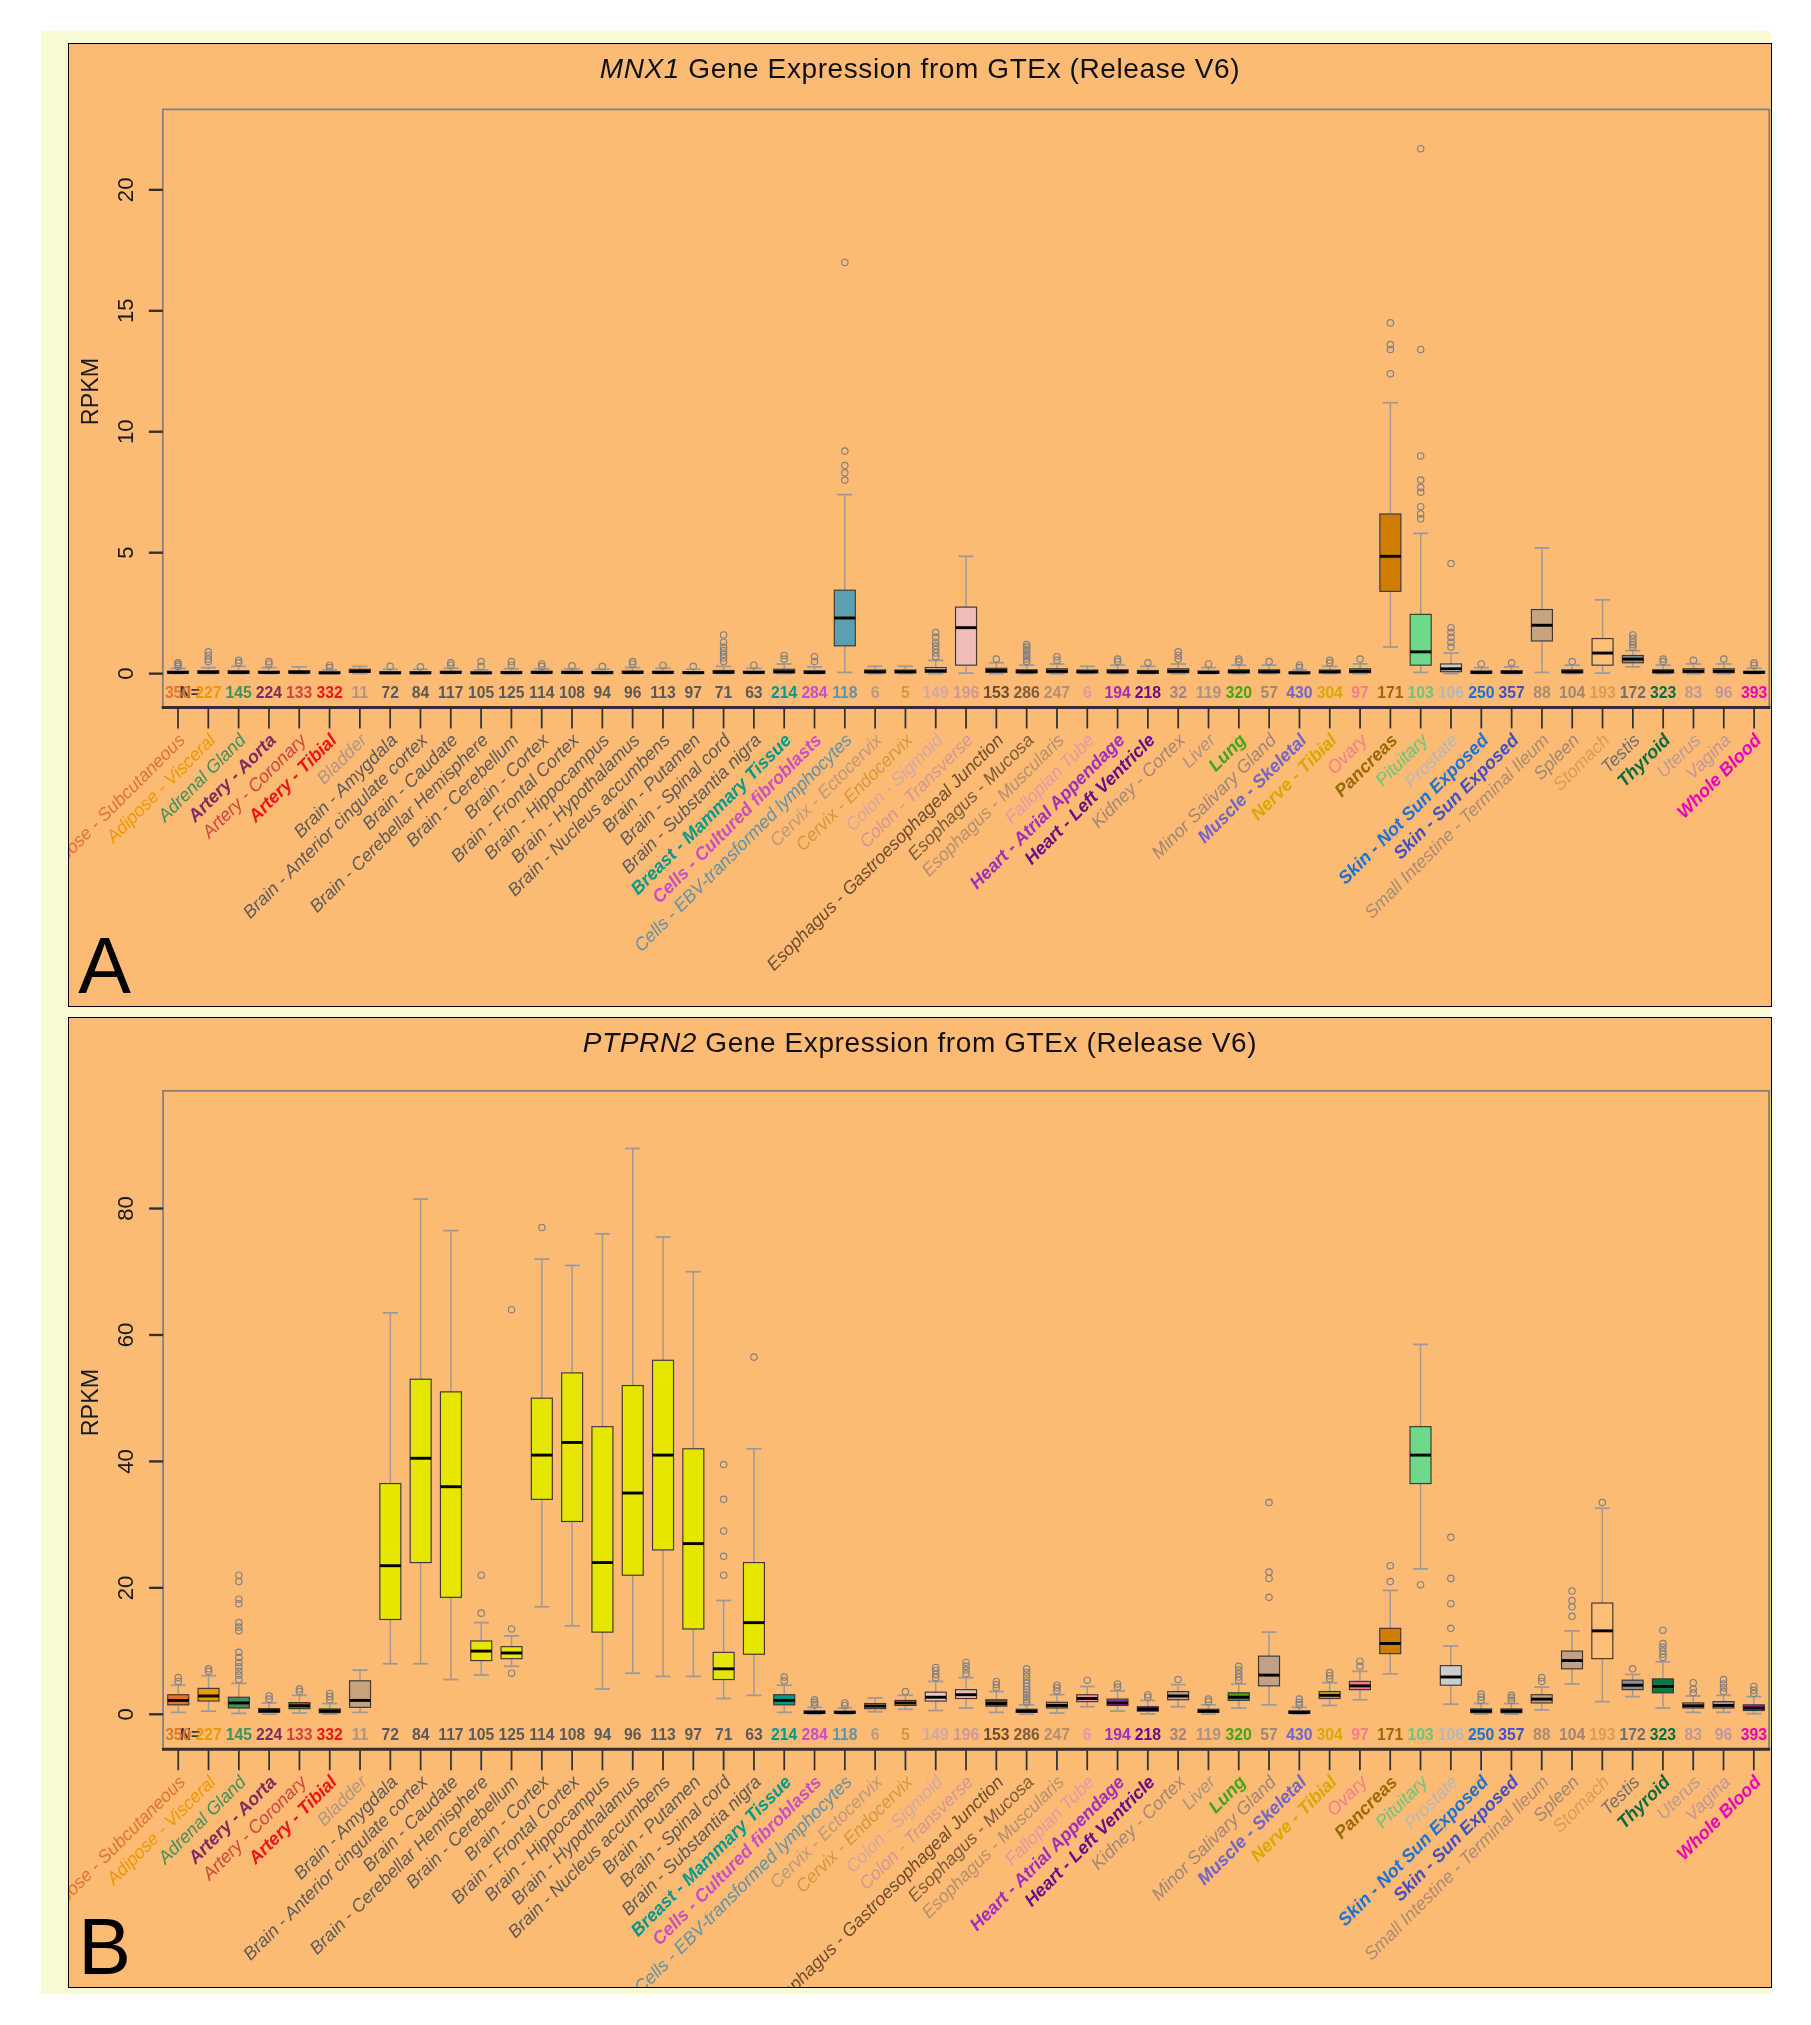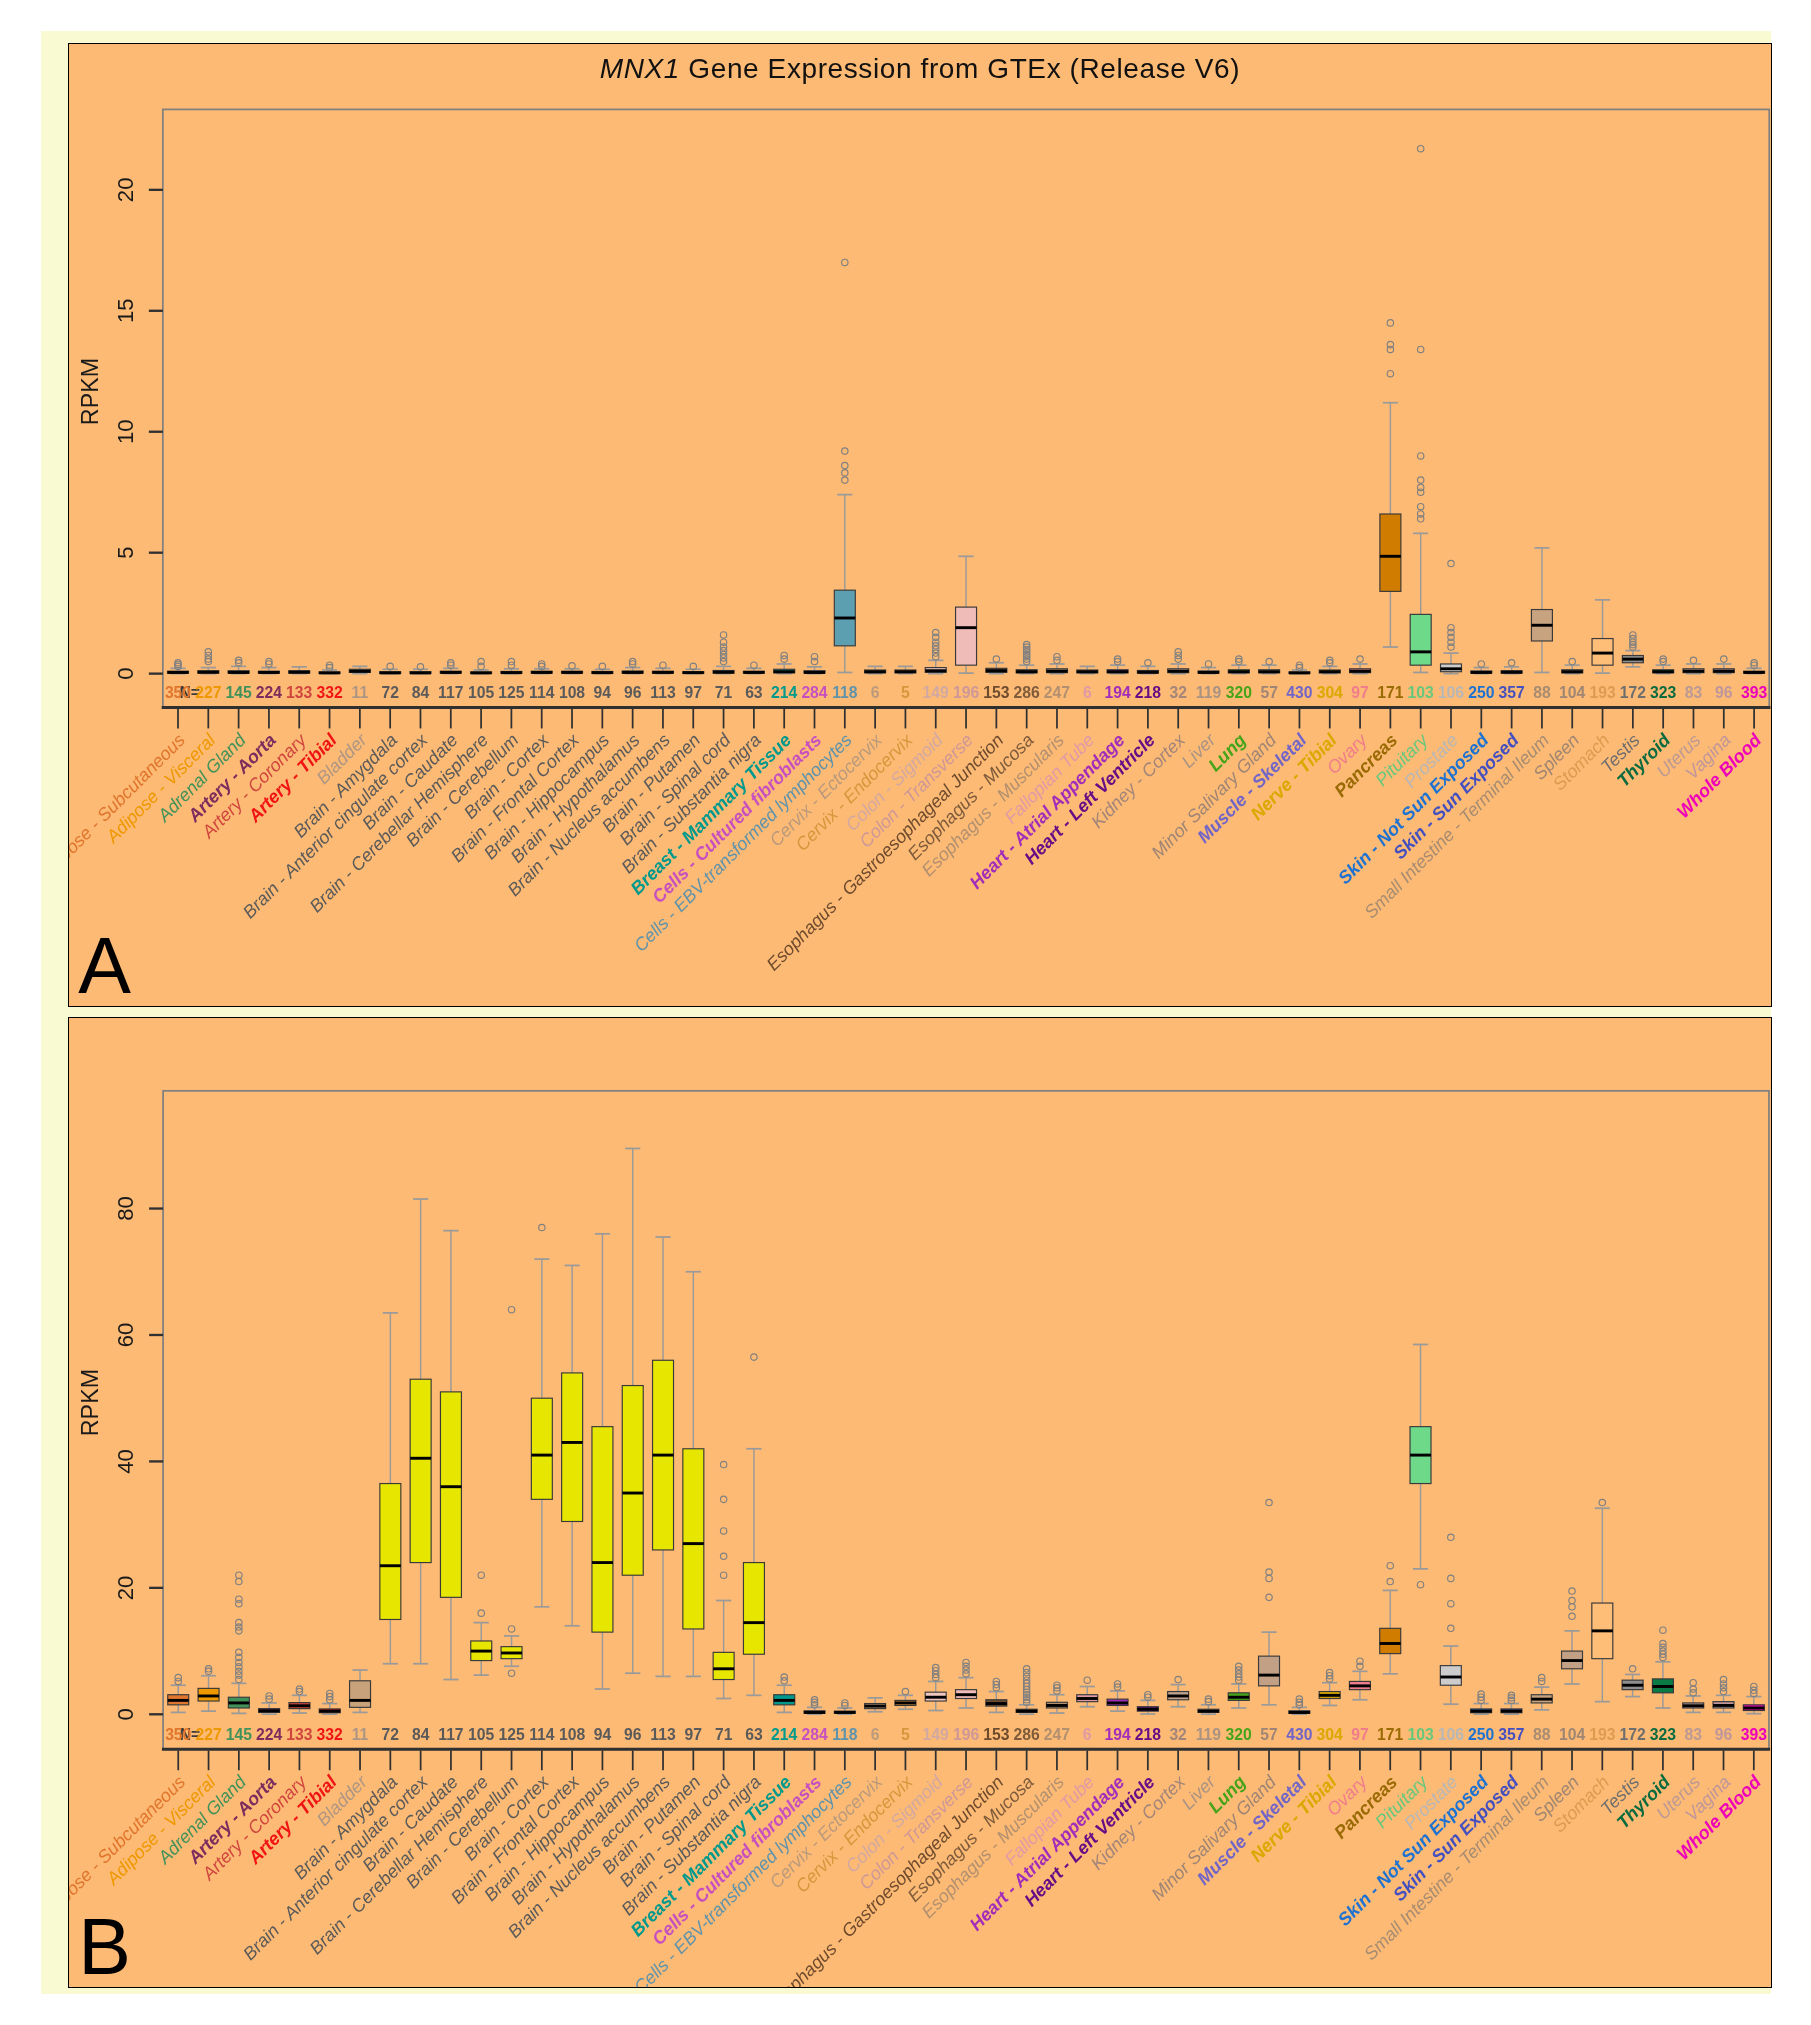--- a/index.html
+++ b/index.html
@@ -729,20 +729,21 @@
           <rect x="2873" y="1075.85" width="36" height="3.3200000000001637" fill="#EE00BB" stroke="#3a3a3a" stroke-width="2"></rect>
           <line x1="2873" y1="1077.925" x2="2909" y2="1077.925" stroke="#000000" stroke-width="5"></line>
           <circle cx="2891" cy="1065.475" r="5.5" fill="none" stroke="#808080" stroke-width="2"></circle>
           <circle cx="2891" cy="1061.325" r="5.5" fill="none" stroke="#808080" stroke-width="2"></circle>
         </g>
       </svg>
     <div class="panel-letter">A</div>
   </div>
 
   <div class="panel panel-b">
+    <div class="chart-title"><span class="gene">PTPRN2</span><span> Gene Expression from GTEx (Release V6)</span></div>
     <svg width="1702" height="969" viewBox="0 0 2920 1663">
         <rect x="161" y="125" width="2756" height="1130" fill="none" stroke="#808080" stroke-width="3"></rect>
         <line x1="137" y1="1195" x2="161" y2="1195" stroke="#303030" stroke-width="4"></line>
         <text x="109" y="1195" text-anchor="middle" font-size="38" fill="#1a1a1a" transform="rotate(-90 109 1195)">0</text>
         <line x1="137" y1="978" x2="161" y2="978" stroke="#303030" stroke-width="4"></line>
         <text x="109" y="978" text-anchor="middle" font-size="38" fill="#1a1a1a" transform="rotate(-90 109 978)">20</text>
         <line x1="137" y1="761" x2="161" y2="761" stroke="#303030" stroke-width="4"></line>
         <text x="109" y="761" text-anchor="middle" font-size="38" fill="#1a1a1a" transform="rotate(-90 109 761)">40</text>
         <line x1="137" y1="544" x2="161" y2="544" stroke="#303030" stroke-width="4"></line>
         <text x="109" y="544" text-anchor="middle" font-size="38" fill="#1a1a1a" transform="rotate(-90 109 544)">60</text>

